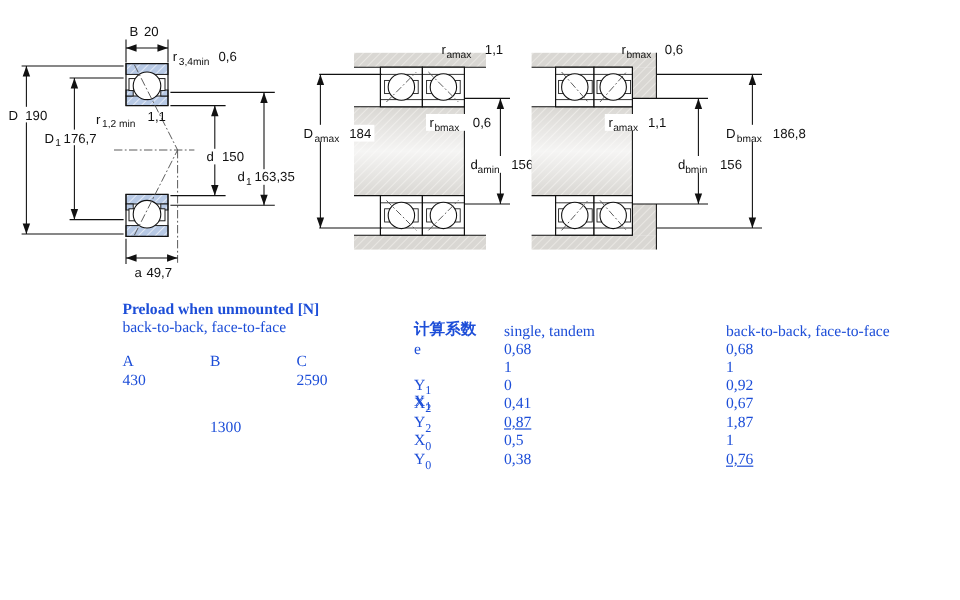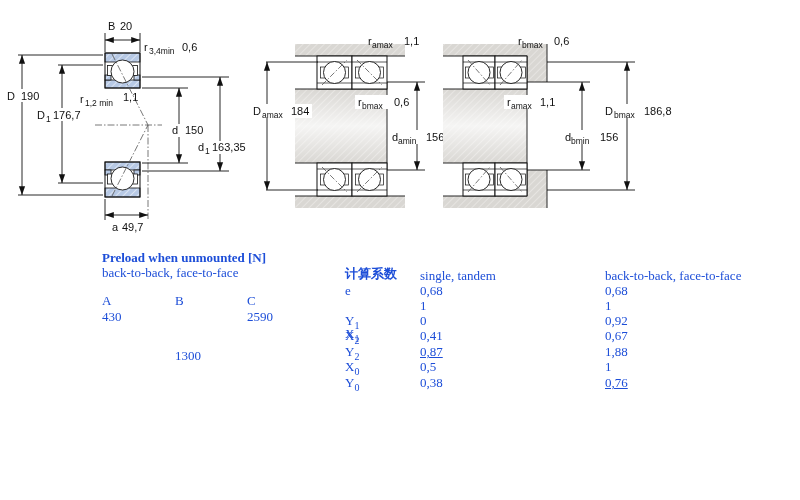--- a/index.html
+++ b/index.html
@@ -292,21 +292,21 @@
       <span class="t" style="left:605px;top:313px;">0,92</span>
     </div>
     <div>
       <span class="t" style="left:345px;top:328px;"><span>X</span><sub>2</sub></span>
       <span class="t" style="left:420px;top:328px;">0,41</span>
       <span class="t" style="left:605px;top:328px;">0,67</span>
     </div>
     <div>
       <span class="t" style="left:345px;top:344px;"><span>Y</span><sub>2</sub></span>
       <span class="t" style="left:420px;top:344px;text-decoration:underline;">0,87</span>
-      <span class="t" style="left:605px;top:344px;">1,88</span>
+      <span class="t" style="left:605px;top:344px;">1,87</span>
     </div>
     <div>
       <span class="t" style="left:345px;top:359px;"><span>X</span><sub>0</sub></span>
       <span class="t" style="left:420px;top:359px;">0,5</span>
       <span class="t" style="left:605px;top:359px;">1</span>
     </div>
     <div>
       <span class="t" style="left:345px;top:375px;"><span>Y</span><sub>0</sub></span>
       <span class="t" style="left:420px;top:375px;">0,38</span>
       <span class="t" style="left:605px;top:375px;text-decoration:underline;">0,76</span>

